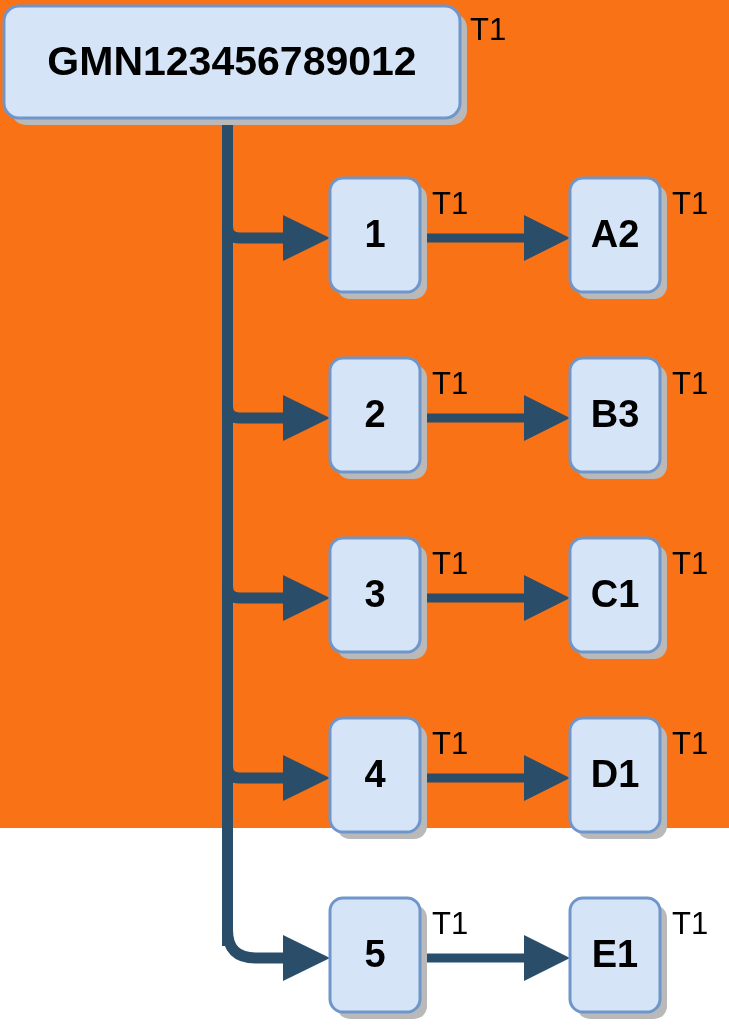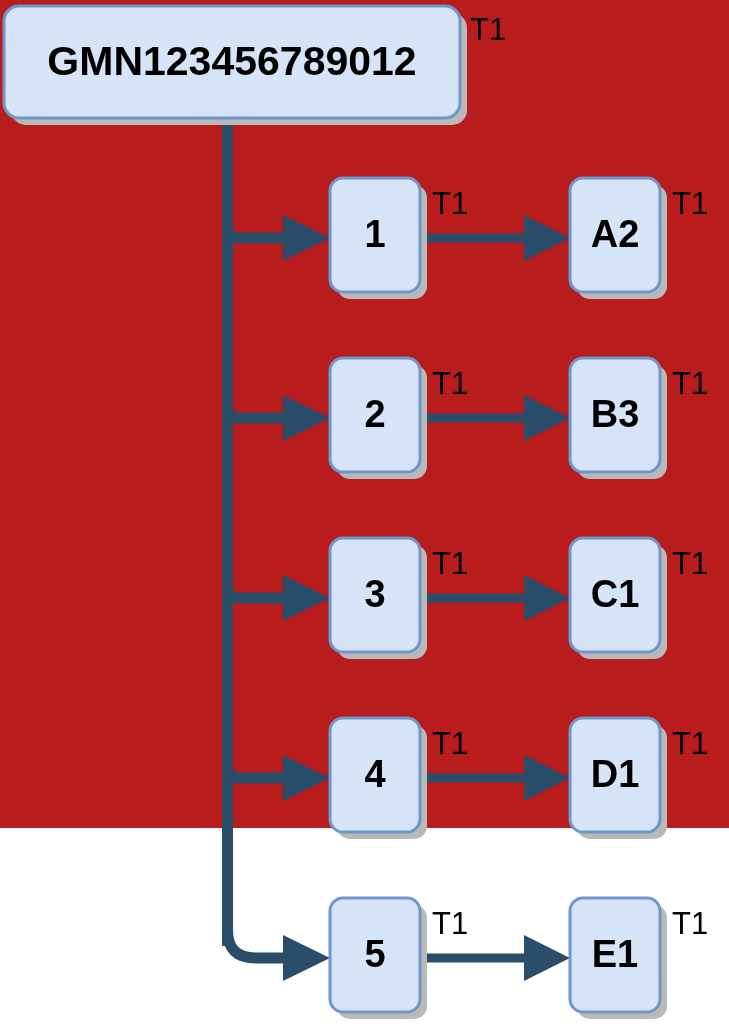--- a/index.html
+++ b/index.html
@@ -11,21 +11,21 @@
   body {
     width: 729px;
     height: 1032px;
     overflow: hidden;
     font-family: "Liberation Sans", sans-serif;
   }
   #diagram-canvas {
     position: relative;
     width: 729px;
     height: 828px;
-    background: #b91c1c;
+    background: #f97316;
   }
   svg.diagram-svg {
     position: absolute;
     top: 0;
     left: 0;
     width: 729px;
     height: 1032px;
     display: block;
   }
   .node-shadow {

